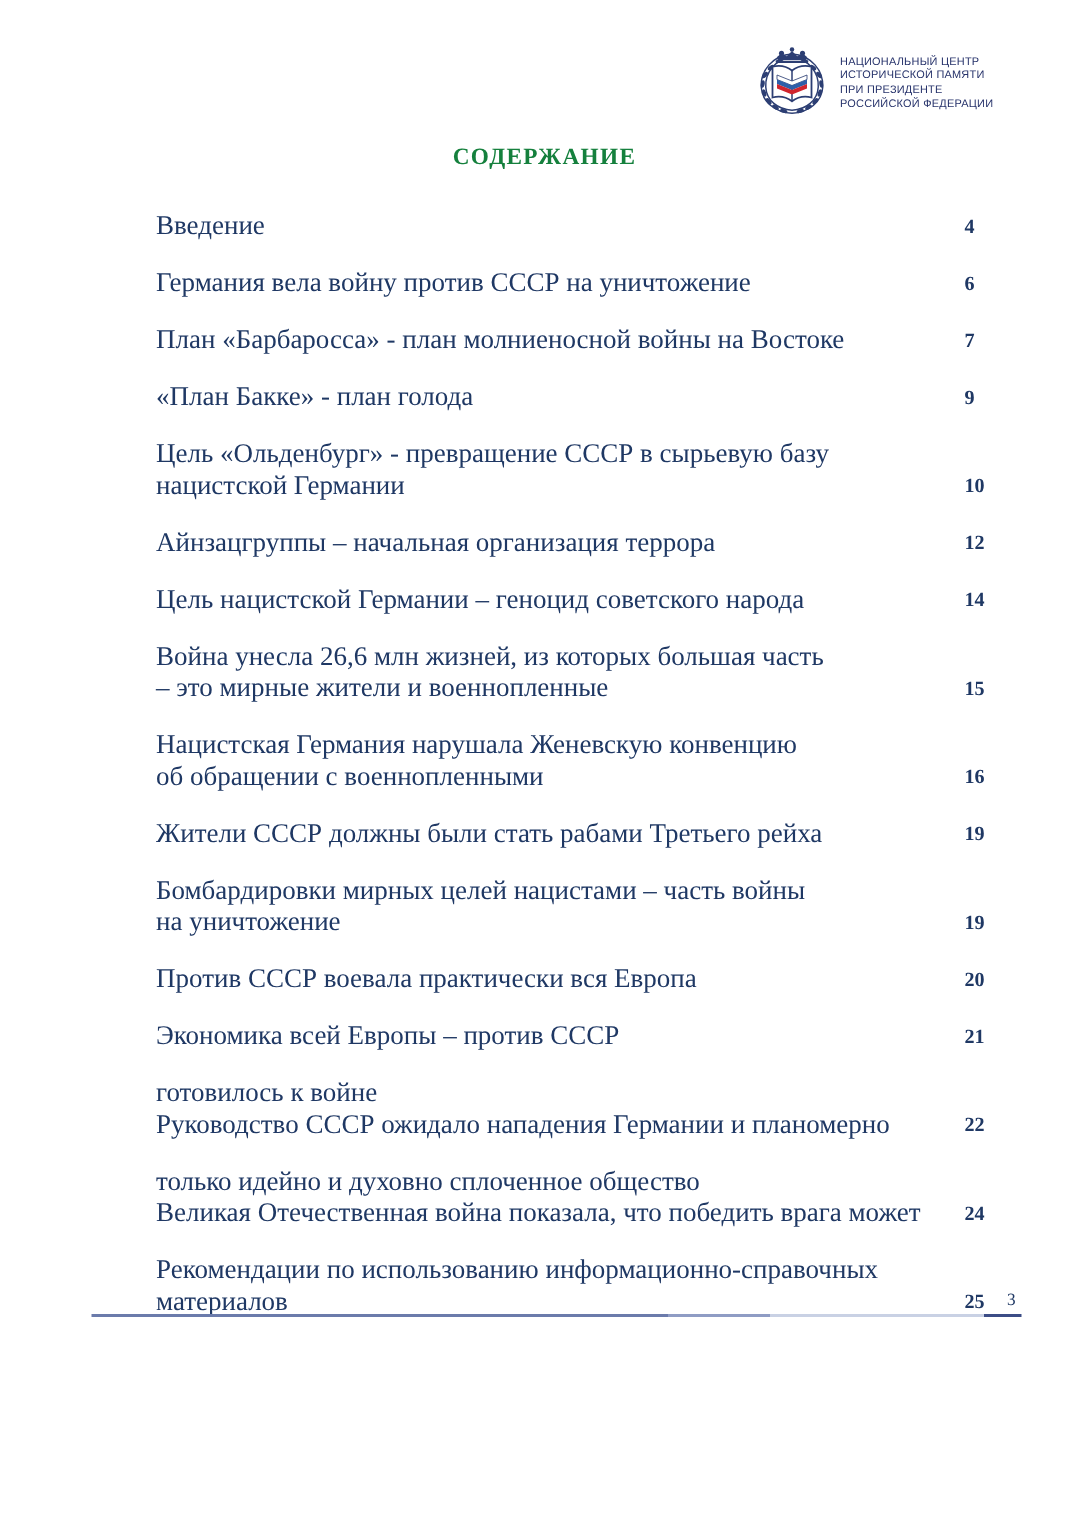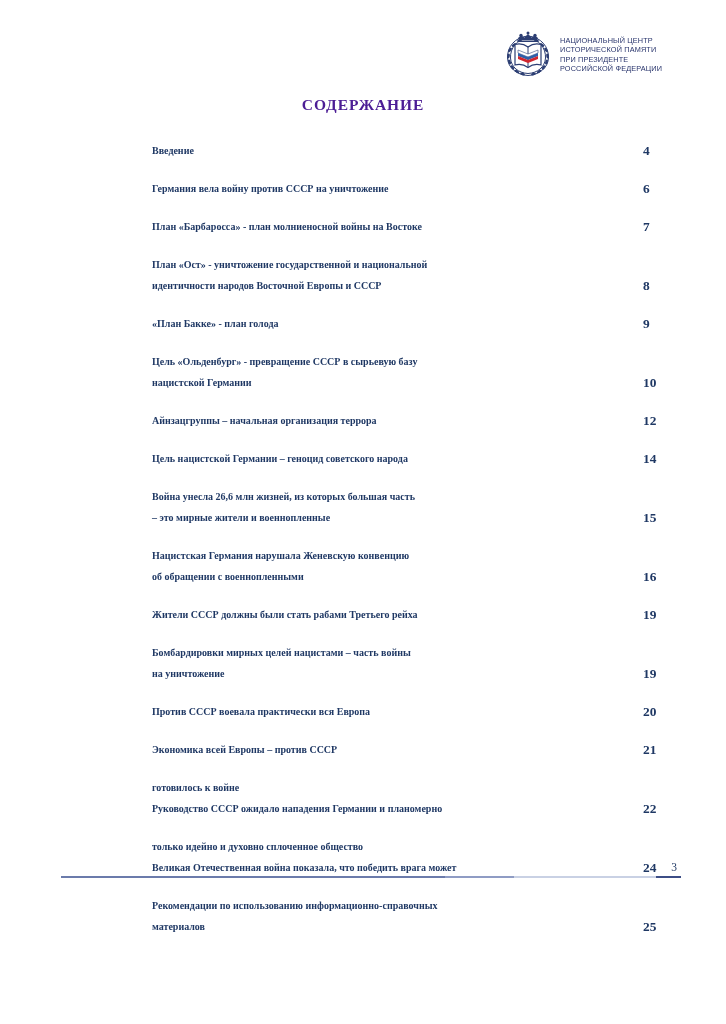--- a/index.html
+++ b/index.html
@@ -55,45 +55,44 @@
   
   .doc-title {
     position: absolute;
     top: 96px;
     left: 0;
     width: 726px;
     text-align: center;
     font-size: 15.5px;
     font-weight: bold;
     letter-spacing: 0.9px;
-    color: #4c1d95;
+    color: #15803d;
   }
 
   
   .toc {
     position: absolute;
     top: 140px;
     left: 104px;
     width: 565px;
   }
 
   .toc-entry {
     display: flex;
     align-items: flex-end;
     justify-content: space-between;
     margin-bottom: 17px;
   }
 
   .toc-entry .toc-label {
-    font-size: 10px;
-    font-weight: bold;
+    font-size: 18px;
+    font-weight: normal;
     line-height: 21px;
     color: #1f3864;
     max-width: 520px;
-    margin-left: 48px;
   }
   .toc-entry .toc-label i {
     font-style: normal;
     display: block;
   }
 
   .toc-entry .toc-page {
     font-size: 13.4px;
     font-weight: bold;
     line-height: 21px;
@@ -208,27 +207,20 @@
       <div class="toc-page">6</div>
     </div>
 
     <div class="toc-entry">
       <div class="toc-label">
         <i>План «Барбаросса» - план молниеносной войны на Востоке</i>
       </div>
       <div class="toc-page">7</div>
     </div>
 
-    <div class="toc-entry">
-      <div class="toc-label">
-        <i>План «Ост» - уничтожение государственной и национальной</i>
-        <i>идентичности народов Восточной Европы и СССР</i>
-      </div>
-      <div class="toc-page">8</div>
-    </div>
 
     <div class="toc-entry">
       <div class="toc-label">
         <i>«План Бакке» - план голода</i>
       </div>
       <div class="toc-page">9</div>
     </div>
 
     <div class="toc-entry">
       <div class="toc-label">

